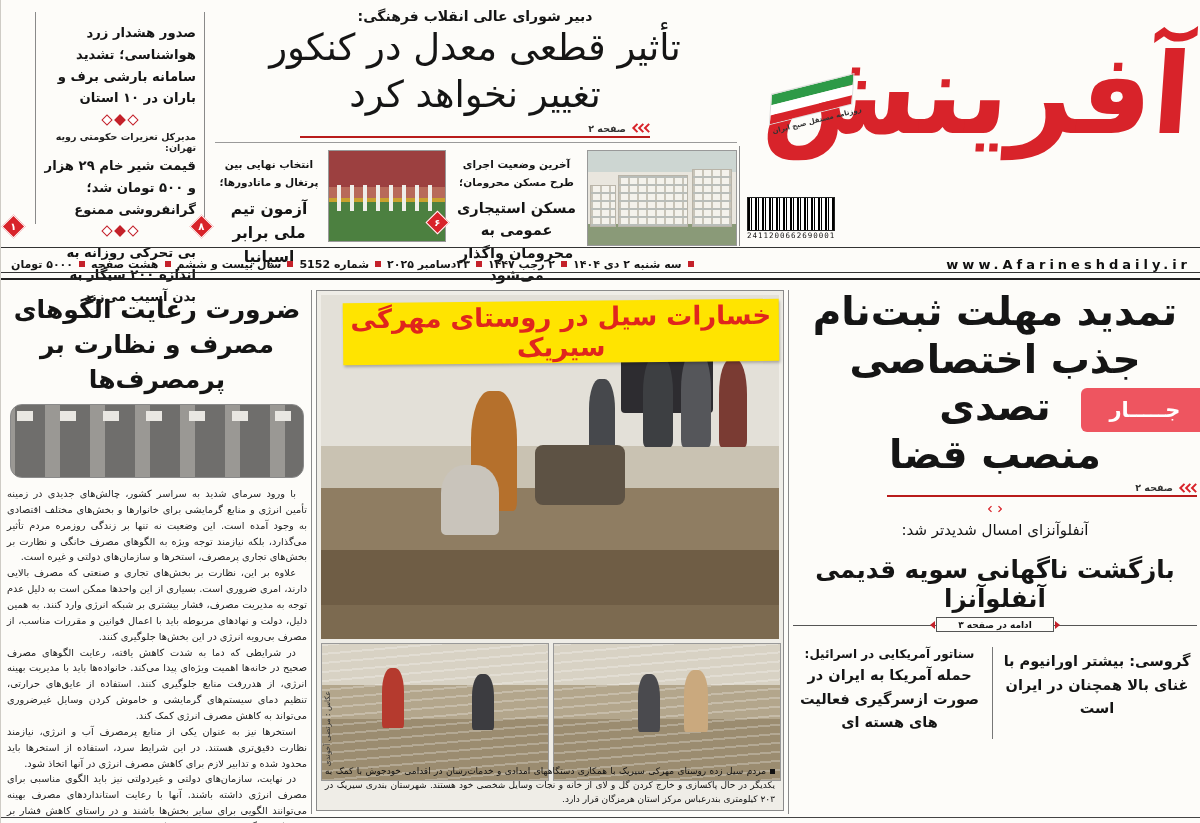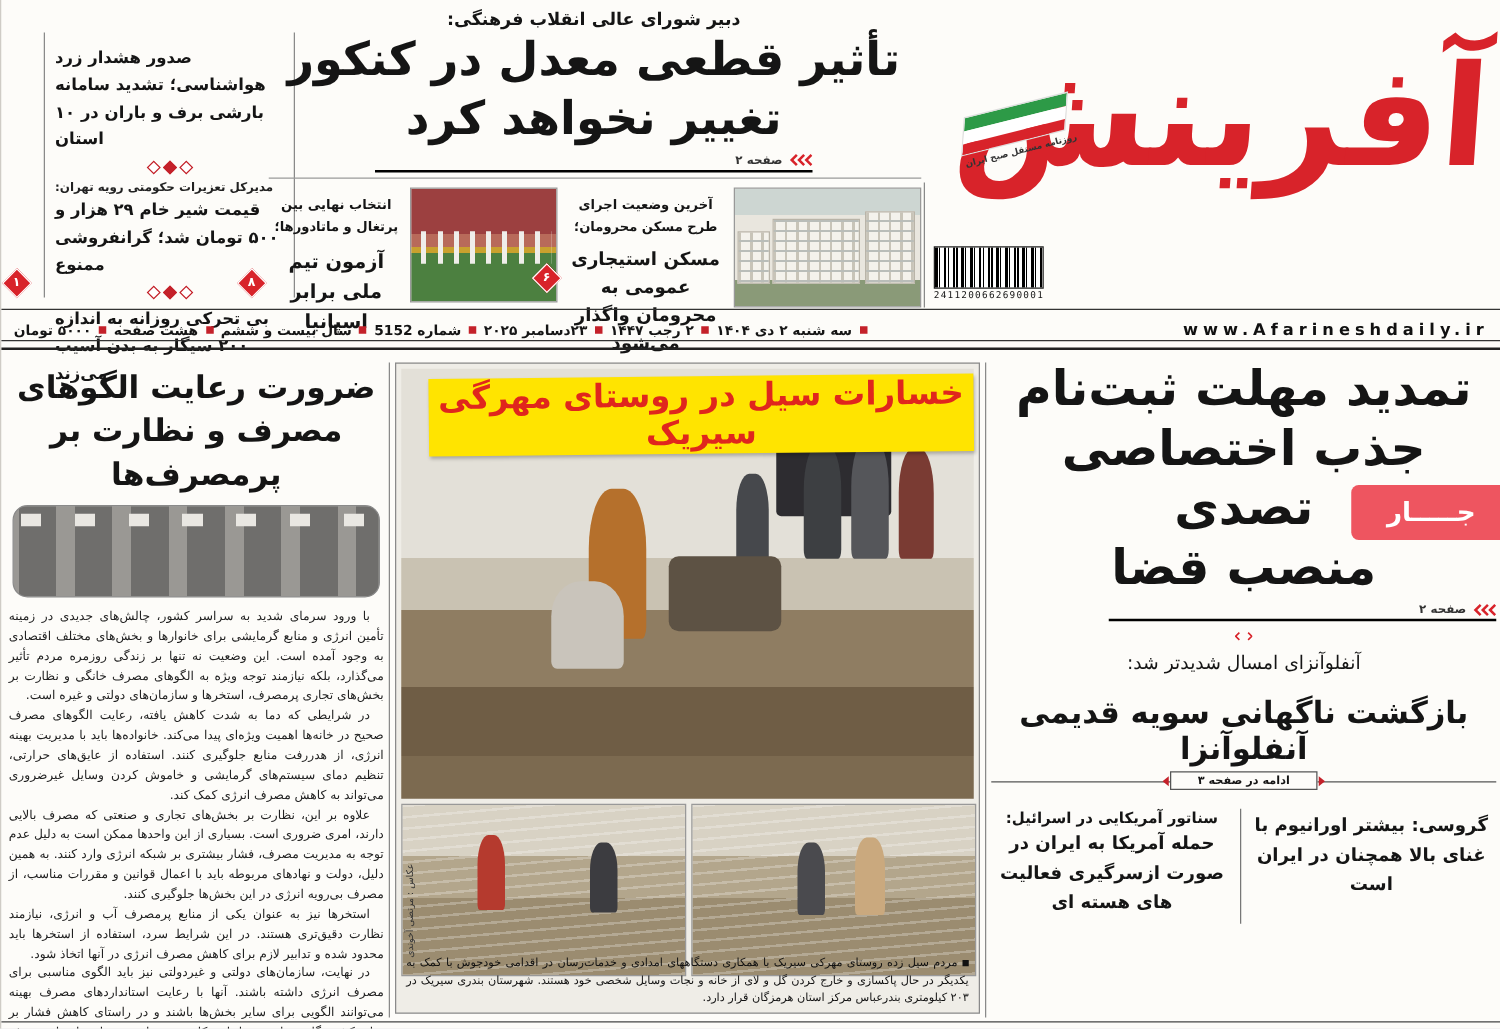--- a/index.html
+++ b/index.html
@@ -3,37 +3,37 @@
 <meta charset="utf-8">
 <style>
   * { margin:0; padding:0; box-sizing:border-box; }
   html,body { background:#e8e8e8; }
   body { font-family:"DejaVu Sans", sans-serif; }
   .page { position:relative; width:1200px; height:823px; margin:0 auto;
           background:#fdfcf9; color:#151515; direction:rtl; overflow:hidden;
           border-left:1px solid #cfccc6; }
 
   
-  .briefs { position:absolute; left:34px; top:26px; width:201px; height:212px;
+  .briefs { position:absolute; left:34px; top:12px; width:170px; height:212px;
             border-left:1px solid #8a8a8a; border-right:1px solid #8a8a8a;
-            padding:10px 8px 0; text-align:left; }
+            padding:10px 8px 0; text-align:right; }
   .brief-title { font-weight:bold; font-size:13.2px; line-height:1.65; }
   .brief-kicker { font-weight:bold; font-size:9.5px; color:#222; margin-bottom:2px; }
   .orn { display:flex; justify-content:center; gap:5px; margin:7px 0; }
   .orn i { width:8px; height:8px; transform:rotate(45deg); border:1.6px solid #c4212a; background:#fff; }
   .orn i.f { background:#c4212a; }
   .diamond-badge { position:absolute; width:17px; height:17px; background:#d8232a; transform:rotate(45deg);
                    display:flex; align-items:center; justify-content:center; box-shadow:0 0 0 1px #fff inset; }
   .diamond-badge span { transform:rotate(-45deg); color:#fff; font-weight:bold; font-size:10px; }
 
   
   .center-head { position:absolute; left:212px; top:8px; width:524px; text-align:center; }
   .center-head .kicker { font-weight:bold; font-size:14px; }
-  .center-head .hl { font-weight:bold; font-size:37px; line-height:1.28; white-space:pre-line; letter-spacing:-0.5px; }
-  .pageref-line { border-bottom:2px solid #000000; padding-bottom:2px; margin-top:4px;
+  .center-head .hl { font-weight:normal; font-size:37px; line-height:1.28; white-space:pre-line; letter-spacing:-0.5px; }
+  .pageref-line { border-bottom:2px solid #b91c1c; padding-bottom:2px; margin-top:4px;
                   display:flex; align-items:center; gap:4px; }
   .pageref-line.center-pr { width:350px; margin-right:auto; margin-left:auto; }
   .pageref-label { font-size:9.5px; font-weight:bold; color:#333; }
   .chev-svg { width:20px; height:10px; }
   .center-rule { position:absolute; left:214px; top:142px; width:522px; border-top:1px solid #9a9a9a; }
 
   
   .hbox { position:absolute; display:flex; gap:7px; }
   .hbox .txt { flex:1; text-align:center; padding-top:6px; }
   .hbox .kicker { font-weight:bold; font-size:10.5px; line-height:1.7; }
@@ -243,22 +243,22 @@
 
   <div class="vrule main-vrule1"></div>
   <div class="vrule main-vrule2"></div>
   <div class="bottom-rule"></div>
 
   <div class="leftcol">
     <div class="hl">ضرورت رعایت الگوهای مصرف و نظارت بر پرمصرف‌ها</div>
     <div class="meters-photo"></div>
     <div class="body">
       <p>با ورود سرمای شدید به سراسر کشور، چالش‌های جدیدی در زمینه تأمین انرژی و منابع گرمایشی برای خانوارها و بخش‌های مختلف اقتصادی به وجود آمده است. این وضعیت نه تنها بر زندگی روزمره مردم تأثیر می‌گذارد، بلکه نیازمند توجه ویژه به الگوهای مصرف خانگی و نظارت بر بخش‌های تجاری پرمصرف، استخرها و سازمان‌های دولتی و غیره است.</p>
+      <p>علاوه بر این، نظارت بر بخش‌های تجاری و صنعتی که مصرف بالایی دارند، امری ضروری است. بسیاری از این واحدها ممکن است به دلیل عدم توجه به مدیریت مصرف، فشار بیشتری بر شبکه انرژی وارد کنند. به همین دلیل، دولت و نهادهای مربوطه باید با اعمال قوانین و مقررات مناسب، از مصرف بی‌رویه انرژی در این بخش‌ها جلوگیری کنند.</p>
       <p>در شرایطی که دما به شدت کاهش یافته، رعایت الگوهای مصرف صحیح در خانه‌ها اهمیت ویژه‌ای پیدا می‌کند. خانواده‌ها باید با مدیریت بهینه انرژی، از هدررفت منابع جلوگیری کنند. استفاده از عایق‌های حرارتی، تنظیم دمای سیستم‌های گرمایشی و خاموش کردن وسایل غیرضروری می‌تواند به کاهش مصرف انرژی کمک کند.</p>
-      <p>علاوه بر این، نظارت بر بخش‌های تجاری و صنعتی که مصرف بالایی دارند، امری ضروری است. بسیاری از این واحدها ممکن است به دلیل عدم توجه به مدیریت مصرف، فشار بیشتری بر شبکه انرژی وارد کنند. به همین دلیل، دولت و نهادهای مربوطه باید با اعمال قوانین و مقررات مناسب، از مصرف بی‌رویه انرژی در این بخش‌ها جلوگیری کنند.</p>
       <p>استخرها نیز به عنوان یکی از منابع پرمصرف آب و انرژی، نیازمند نظارت دقیق‌تری هستند. در این شرایط سرد، استفاده از استخرها باید محدود شده و تدابیر لازم برای کاهش مصرف انرژی در آنها اتخاذ شود.</p>
       <p>در نهایت، سازمان‌های دولتی و غیردولتی نیز باید الگوی مناسبی برای مصرف انرژی داشته باشند. آنها با رعایت استانداردهای مصرف بهینه می‌توانند الگویی برای سایر بخش‌ها باشند و در راستای کاهش فشار بر منابع کشور گام بردارند. تنها با همکاری همه‌جانبه و رعایت اصول مصرف بهینه، می‌توانیم از بحران سرمای شدید عبور کنیم و به آینده‌ای پایدارتر امیدوار باشیم.</p>
     </div>
 
   </div>
 
   <div class="photo-block">
     <div class="flood-hl">خسارات سیل در روستای مهرگی سیریک</div>
     <div class="flood-main">
       <div class="fig" style="left:300px; top:30px; width:92px; height:88px; background:#2d2c30; border-radius:4px;"></div>

